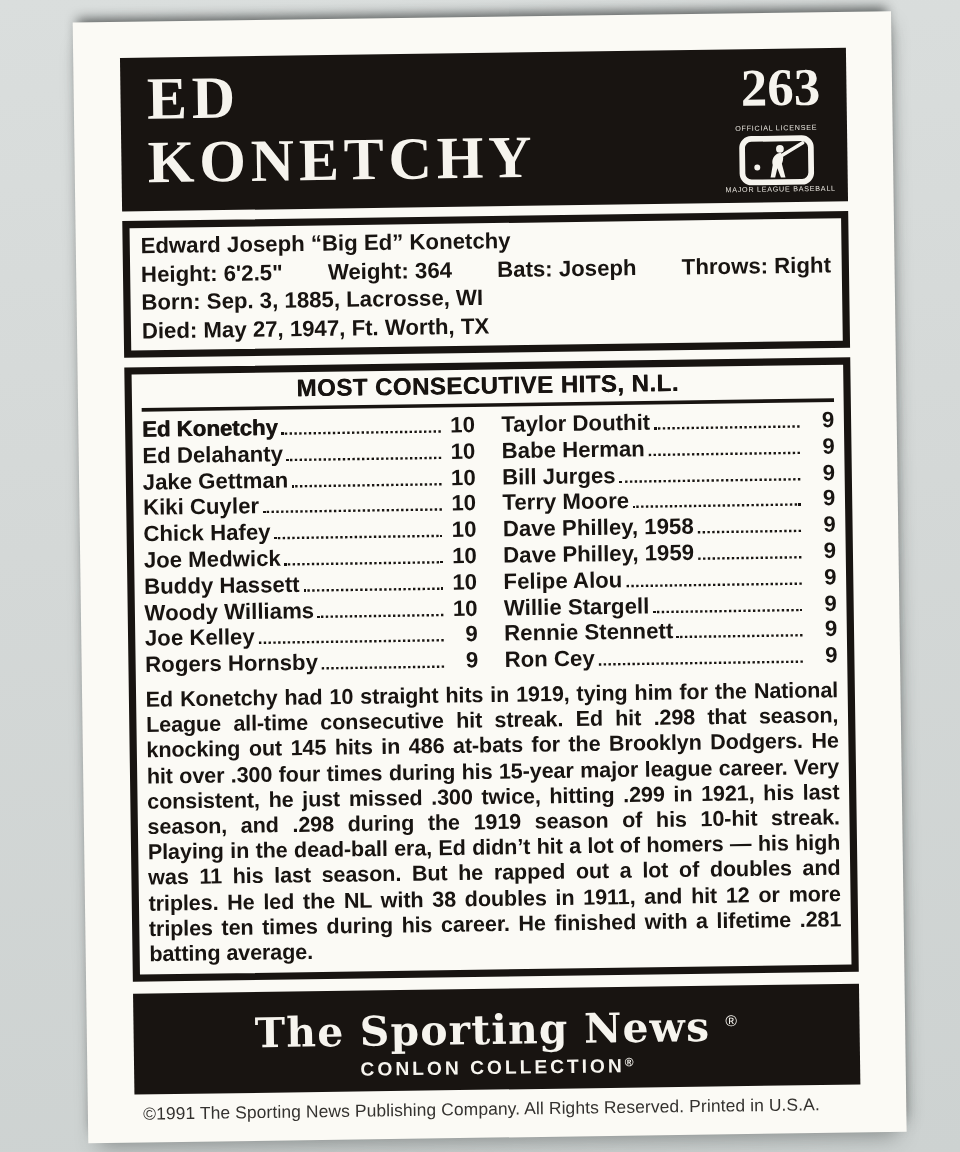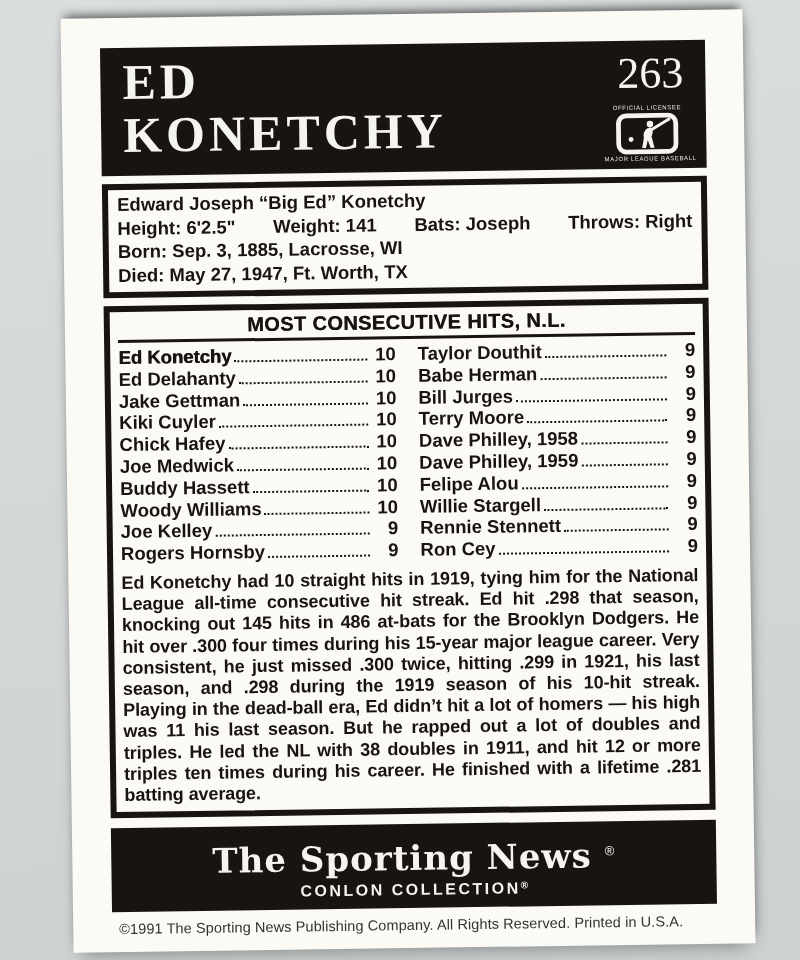--- a/index.html
+++ b/index.html
@@ -26,21 +26,21 @@
   .header-bar{
     position:relative;height:128px;background:#181411;color:#f6f4ee;
     padding:8px 0 0 22px;box-sizing:border-box;
   }
   .player-name{
     font-family:"Liberation Serif",serif;font-weight:bold;
     font-size:50px;line-height:53px;letter-spacing:4px;margin:0;
   }
   .card-number{
     position:absolute;top:10px;right:22px;
-    font-family:"Liberation Serif",serif;font-weight:normal;font-size:44px;line-height:46px;
+    font-family:"Liberation Serif",serif;font-weight:bold;font-size:44px;line-height:46px;
   }
   .mlb-wrap{position:absolute;top:64px;right:16px;width:86px;text-align:center;}
   .mlb-tiny{font-size:6px;letter-spacing:.6px;line-height:7px;color:#e9e6df;white-space:nowrap;}
   .mlb-svg{display:block;margin:1px auto;}
 
   
   .bio-box{
     margin-top:8px;border:6px solid #181411;background:#fbfaf5;
     padding:3px 9px 5px 9px;font-weight:bold;font-size:18.5px;line-height:23.5px;
   }
@@ -106,21 +106,21 @@
         <path d="M34 16 C30 18 28.5 22 29.5 26 L27.5 37 L31.5 37 L33.5 29 L36.5 37 L40.5 37 L37.5 25 C39.5 21 39 17.5 36.5 15.5 Z" fill="#f6f4ee"></path>
       </svg>
       <div class="mlb-tiny">MAJOR LEAGUE BASEBALL</div>
     </div>
   </div>
 
   <div class="bio-box block ink">
     <div>Edward Joseph “Big Ed” Konetchy</div>
     <div class="bio-vitals">
         <span>Height: 6'2.5"</span>
-        <span>Weight: 141</span>
+        <span>Weight: 364</span>
         <span>Bats: Joseph</span>
         <span>Throws: Right</span>
       </div>
     <div>Born: Sep. 3, 1885, Lacrosse, WI</div>
     <div>Died: May 27, 1947, Ft. Worth, TX</div>
   </div>
 
   <div class="main-box block ink">
     <div class="stats-title">MOST CONSECUTIVE HITS, N.L.</div>
     <div class="stats-rule"></div>

